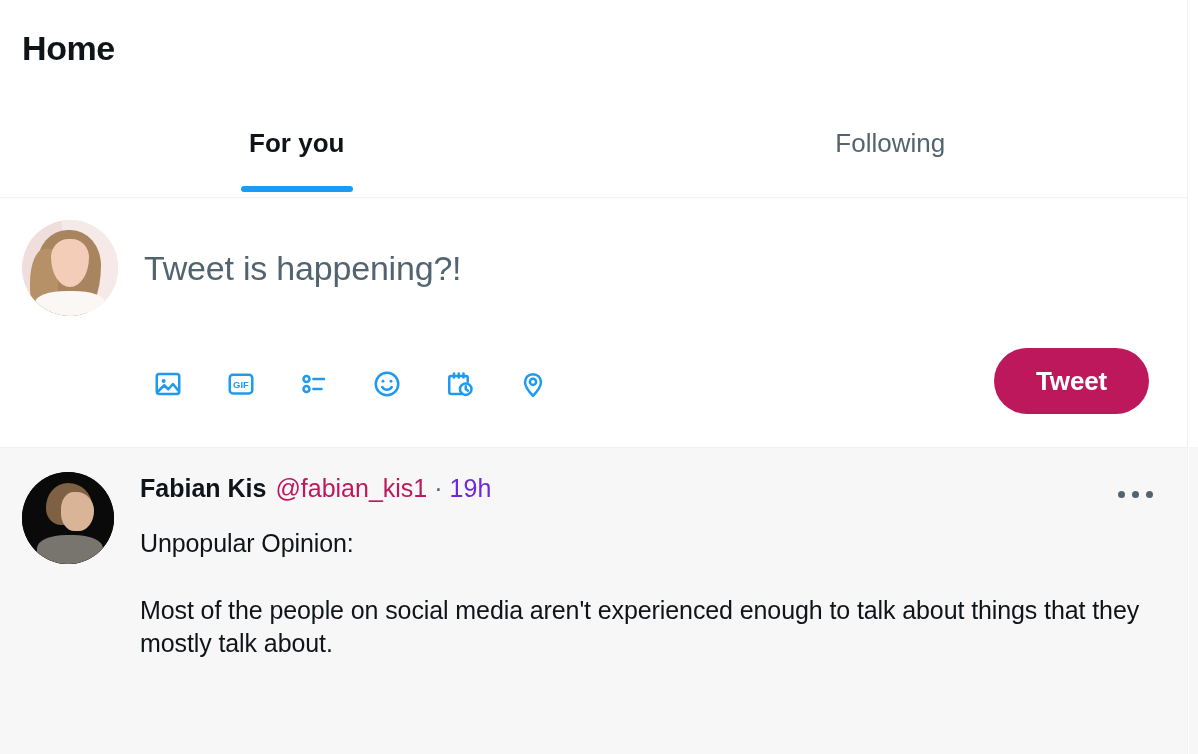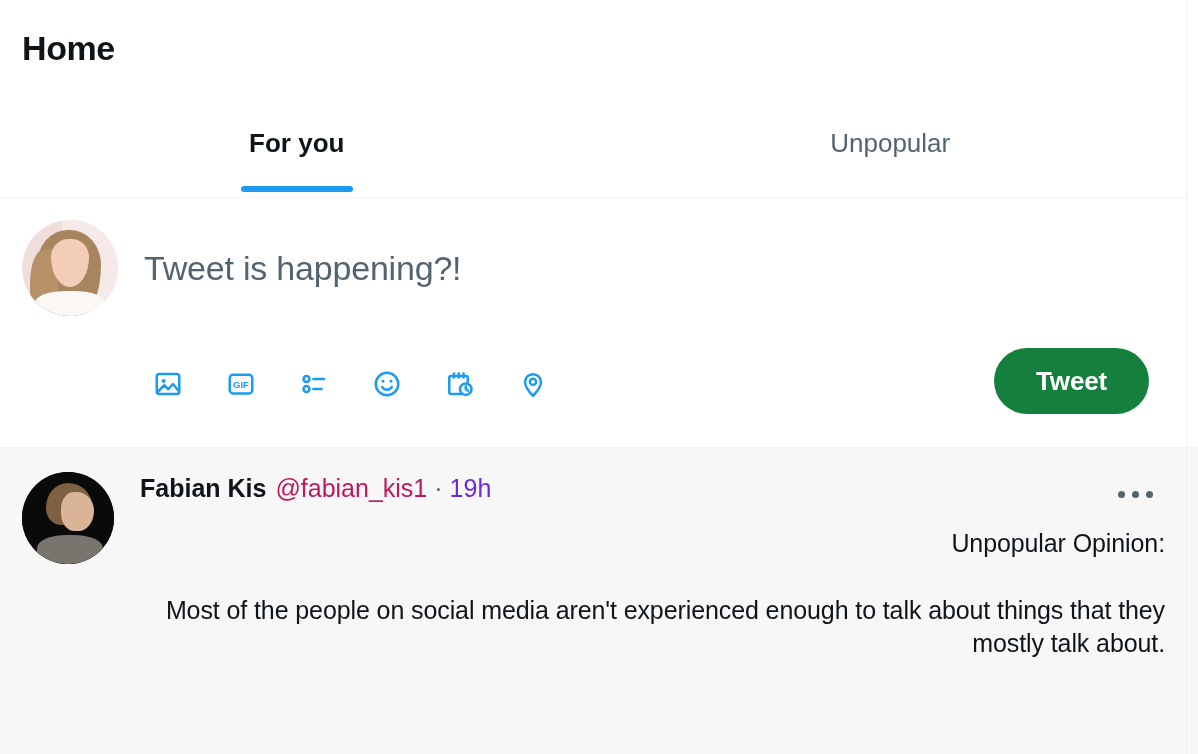--- a/index.html
+++ b/index.html
@@ -158,21 +158,21 @@
     padding: 0;
   }
   .tool-btn svg { display: block; }
   .tweet-btn {
     position: absolute;
     right: 16px;
     top: 128px;
     min-width: 155px;
     height: 66px;
     border-radius: 9999px;
-    background: #15803d;
+    background: #be185d;
     color: #ffffff;
     font-size: 26px;
     font-weight: bold;
     border: none;
     cursor: pointer;
     font-family: inherit;
     display: flex;
     align-items: center;
     justify-content: center;
     letter-spacing: -0.2px;
@@ -196,21 +196,20 @@
     overflow: hidden;
     position: relative;
     background: #000000;
     cursor: pointer;
   }
   .tweet-body {
     flex: 1 1 auto;
     padding-left: 26px;
     padding-top: 2px;
     min-width: 0;
-    text-align: right;
   }
   .tweet-head {
     display: flex;
     align-items: baseline;
     font-size: 25px;
     line-height: 1.15;
   }
   .tweet-name {
     font-weight: bold;
     color: #0f1419;
@@ -316,21 +315,21 @@
     <div class="header">
       <div class="header-title">Home</div>
     </div>
 
     <div class="tabs">
       <button class="tab active">
         <span class="tab-label">For you</span>
         <span class="tab-indicator"></span>
       </button>
       <button class="tab">
-        <span class="tab-label">Unpopular</span>
+        <span class="tab-label">Following</span>
       </button>
     </div>
 
     <div class="composer">
       <div class="avatar av-compose">
         <span class="bg2"></span>
         <span class="hair"></span>
         <span class="hair2"></span>
         <span class="face"></span>
         <span class="shirt"></span>

